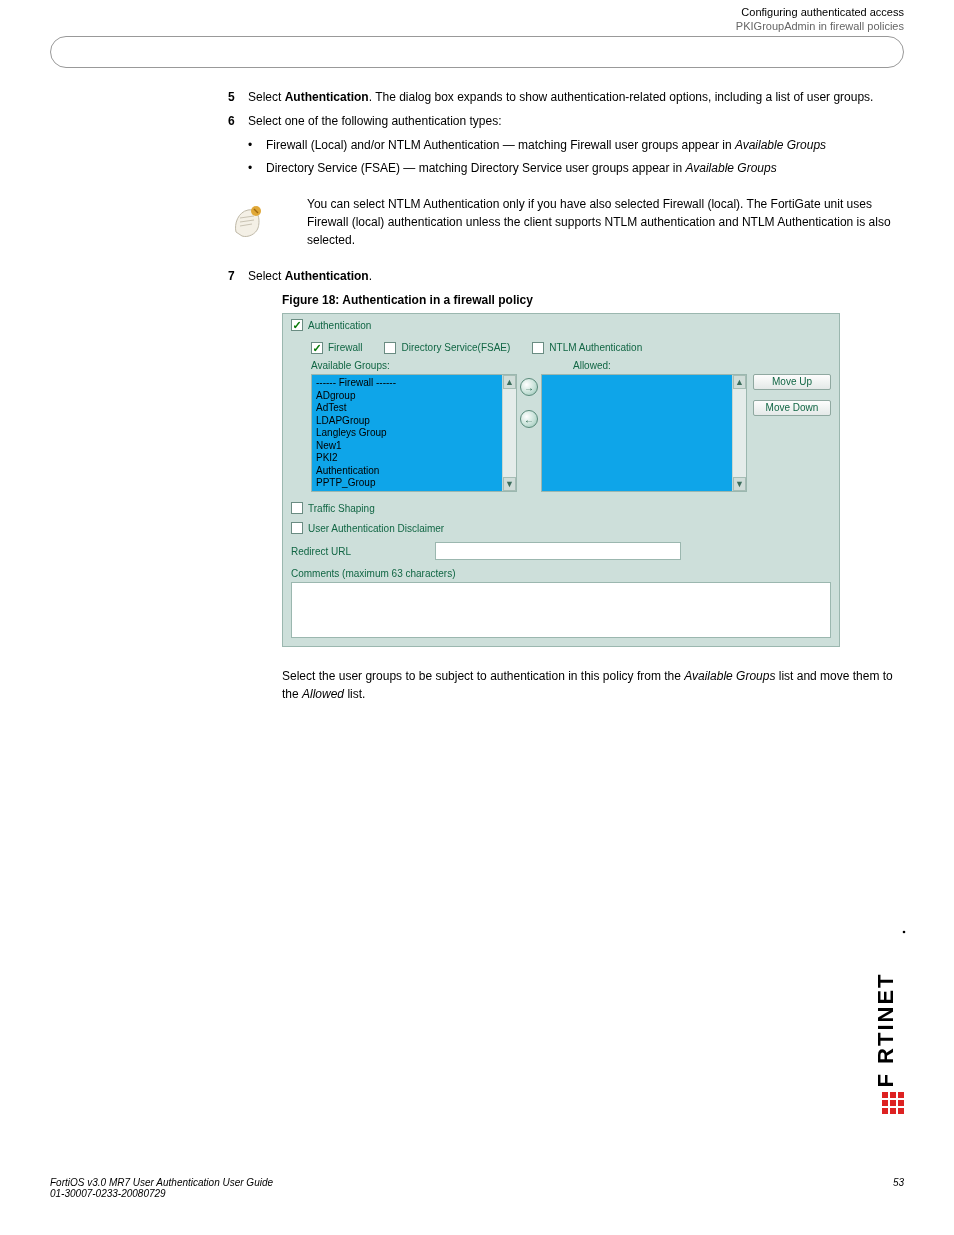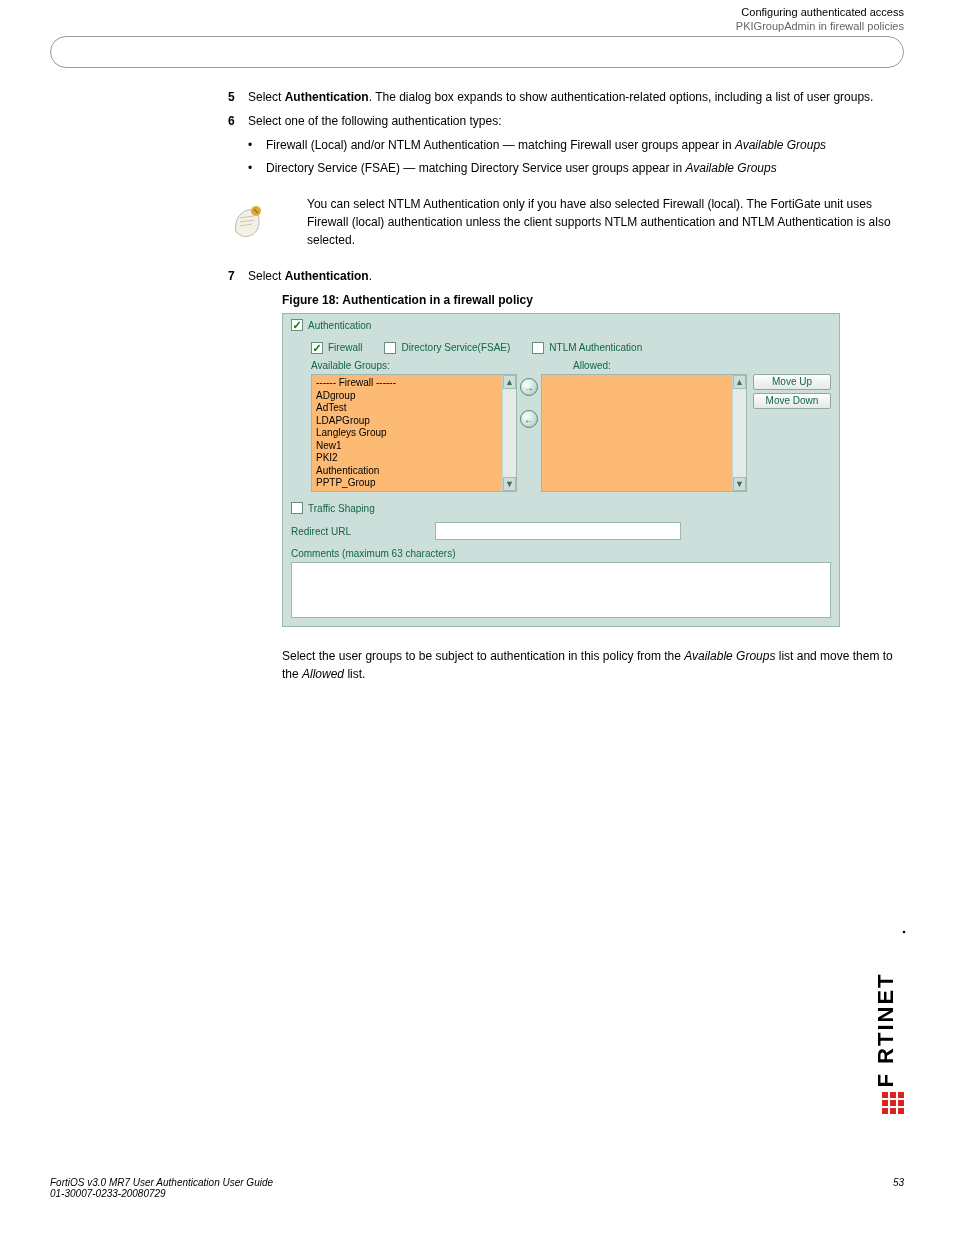--- a/index.html
+++ b/index.html
@@ -24,27 +24,27 @@
 .auth-header { display: flex; align-items: center; padding: 5px 8px; border-bottom: 0; }
 .cb { width: 12px; height: 12px; border: 1px solid #6a8c82; background: #fff; display: inline-flex; align-items: center; justify-content: center; margin-right: 5px; font-size: 11px; line-height: 1; color: #0a7a0a; font-weight: bold; }
 .cb.checked::after { content: "✓"; }
 .auth-title { color: #164; }
 .sub-checks { display: flex; gap: 22px; padding: 6px 8px 4px 28px; }
 .sub-checks label { display: flex; align-items: flex-start; color: #164; }
 .labels-row { display: flex; padding: 2px 8px 3px 28px; }
 .lbl-avail { width: 234px; color: #164; }
 .lbl-allowed { color: #164; margin-left: 28px; }
 .lists-row { display: flex; padding: 0 8px 6px 28px; align-items: flex-start; }
-.listbox { width: 206px; height: 118px; background: #fdba74; border: 1px solid #9bb7af; position: relative; overflow: hidden; }
+.listbox { width: 206px; height: 118px; background: #0ea5e9; border: 1px solid #9bb7af; position: relative; overflow: hidden; }
 .listbox .inner { padding: 2px 4px; line-height: 1.25; font-size: 10px; }
 .scrollbar { position: absolute; right: 0; top: 0; width: 14px; height: 100%; background: #e4ecea; border-left: 1px solid #c5d6d1; display: flex; flex-direction: column; justify-content: space-between; }
 .scroll-btn { height: 14px; background: #d0ddd9; border: 1px solid #a6bdb5; font-size: 9px; text-align: center; line-height: 12px; color: #3d6e5d; }
 .arrows-col { width: 24px; display: flex; flex-direction: column; gap: 14px; align-items: center; padding-top: 4px; }
 .circ-btn { width: 18px; height: 18px; border-radius: 50%; border: 1px solid #5a8a7a; background: radial-gradient(circle at 35% 35%, #fff, #c8e2d9 55%, #8fbfae); display: flex; align-items: center; justify-content: center; font-size: 10px; color: #1c5c43; }
-.right-btns { display: flex; flex-direction: column; gap: 3px; margin-left: 6px; }
+.right-btns { display: flex; flex-direction: column; gap: 10px; margin-left: 6px; }
 .win-btn { width: 78px; height: 16px; font-size: 10px; background: linear-gradient(#fdfdfd,#e4e9e8); border: 1px solid #8fa8a0; border-radius: 2px; text-align: center; line-height: 14px; color: #164; }
 .field-row { display: flex; align-items: center; padding: 4px 8px; gap: 12px; }
 .field-label { color: #164; width: 160px; margin-left: 0; }
 .sel { width: 254px; height: 18px; background: #fff; border: 1px solid #9bb7af; position: relative; }
 .sel .dd { position: absolute; right: 0; top: 0; width: 16px; height: 100%; background: #dfe9e6; border-left: 1px solid #b3c8c1; text-align: center; font-size: 9px; color: #2b6cb0; line-height: 16px; }
 .txt { height: 18px; background: #fff; border: 1px solid #9bb7af; }
 .cbrow { display: flex; align-items: center; padding: 4px 8px; }
 .cbrow .cb { border-color: #6a8c82; }
 .cbrow span { color: #164; }
 .comments-lbl { padding: 4px 8px 3px 8px; color: #164; }
@@ -163,20 +163,24 @@
         <div class="win-btn">Move Up</div>
         <div class="win-btn">Move Down</div>
       </div>
     </div>
 
 
     <div class="cbrow">
       <span class="cb"></span>
       <span>Traffic Shaping</span>
     </div>
+    <div class="cbrow">
+      <span class="cb"></span>
+      <span>User Authentication Disclaimer</span>
+    </div>
 
     <div class="field-row">
       <div class="field-label" style="width:132px">Redirect URL</div>
       <div class="txt" style="width:246px"></div>
     </div>
 
     <div class="comments-lbl">Comments (maximum 63 characters)</div>
     <div class="comments-box"></div>
   </div>
 

